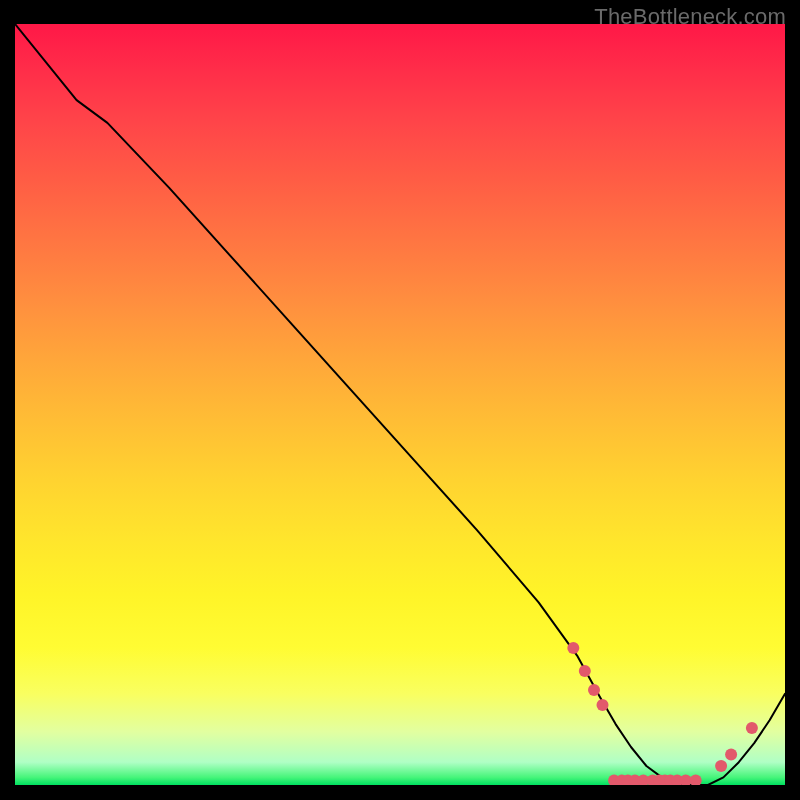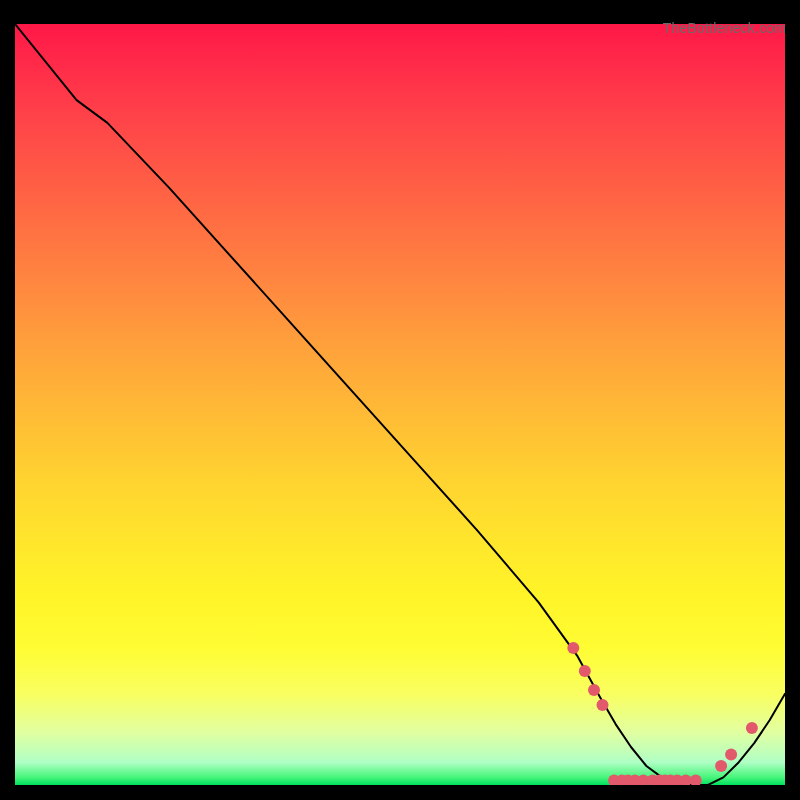--- a/index.html
+++ b/index.html
@@ -25,24 +25,24 @@
       #fff428 75%,
       #fffc33 82%,
       #f9ff60 88%,
       #e2ffa0 93%,
       #b0ffc5 97%,
       #46f57a 99%,
       #00e060 100%);
   }
   .watermark {
     position: absolute;
-    top: 20px;
+    top: 4px;
     right: 14px;
     font-family: Arial, Helvetica, sans-serif;
-    font-size: 14px;
+    font-size: 22px;
     color: #6a6a6a;
     letter-spacing: 0.2px;
     user-select: none;
   }
   svg.curve {
     position: absolute;
     left: 15px;
     top: 24px;
     width: 770px;
     height: 761px;

